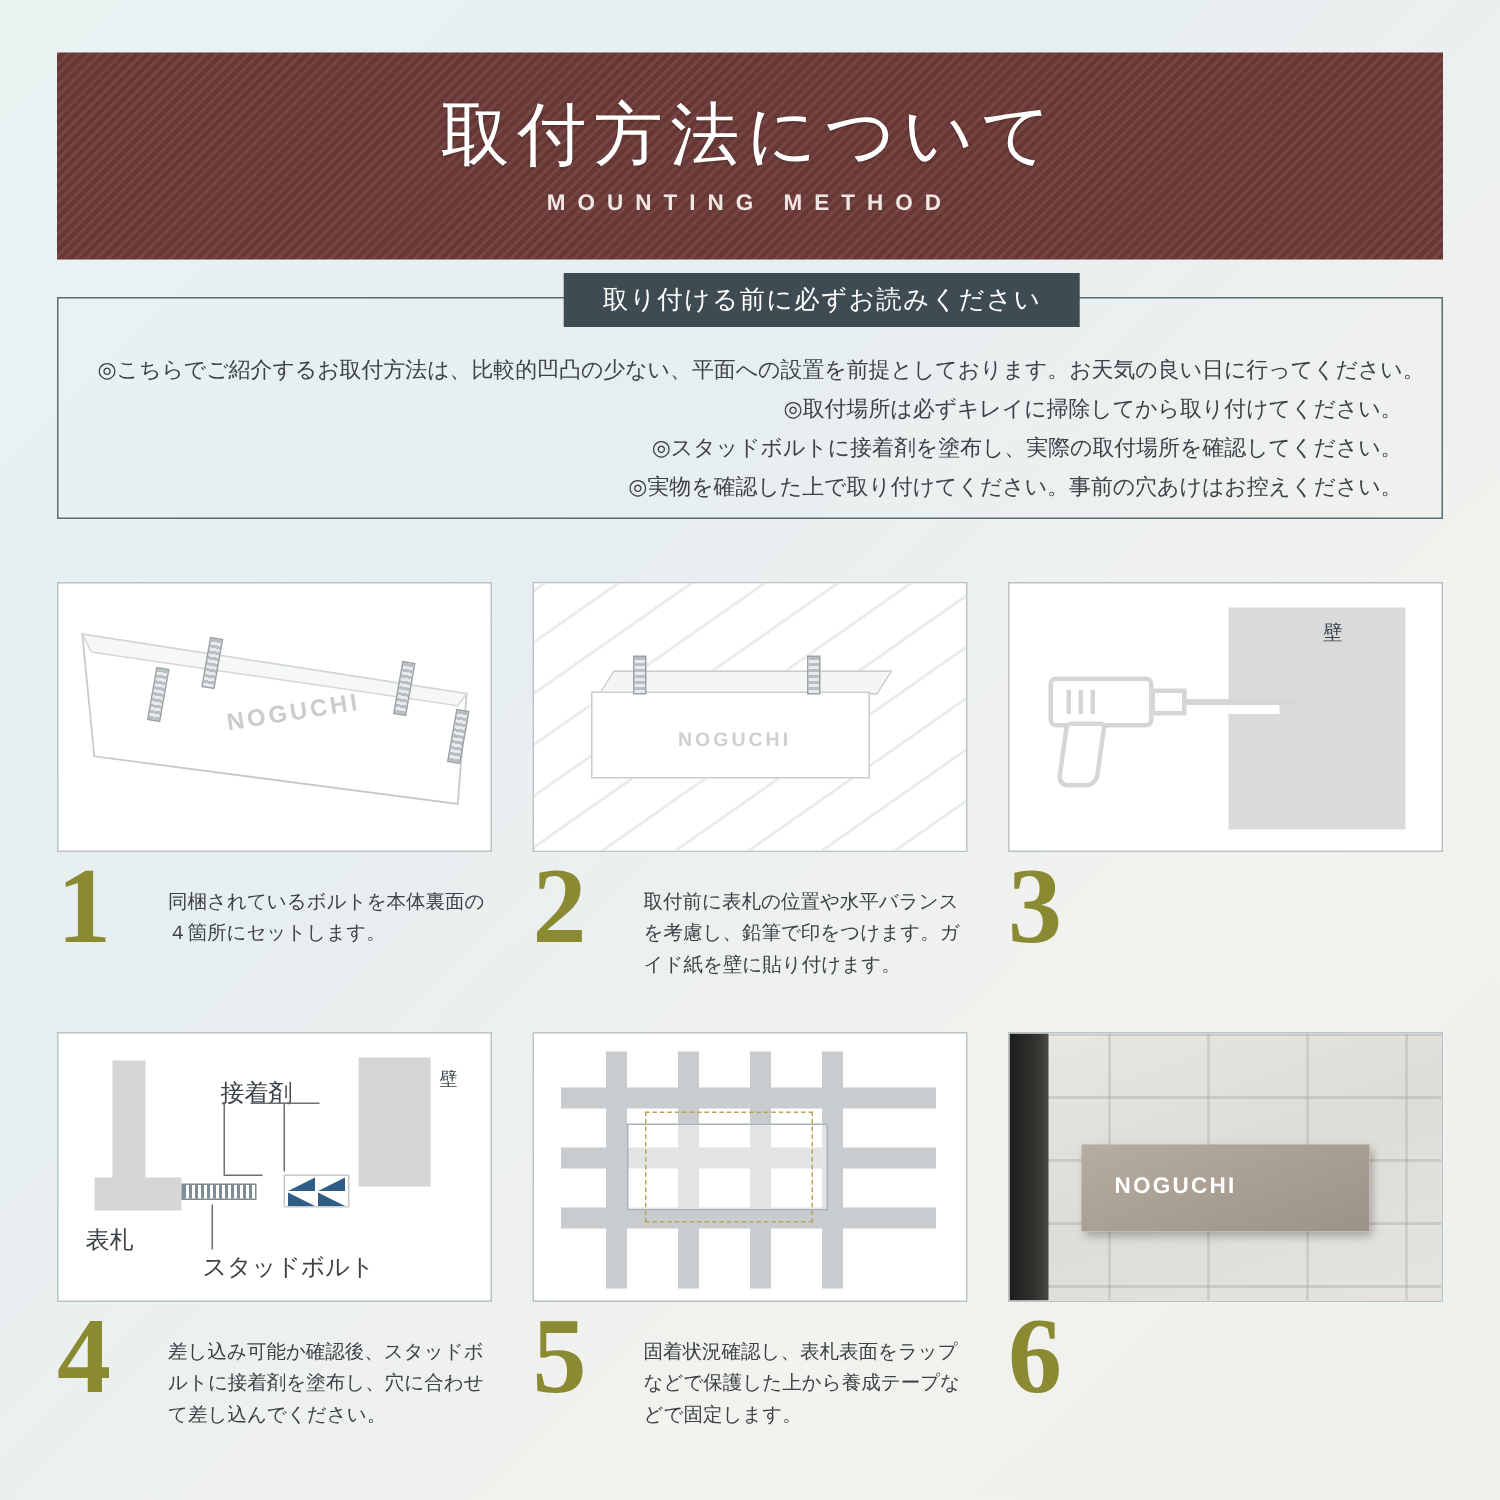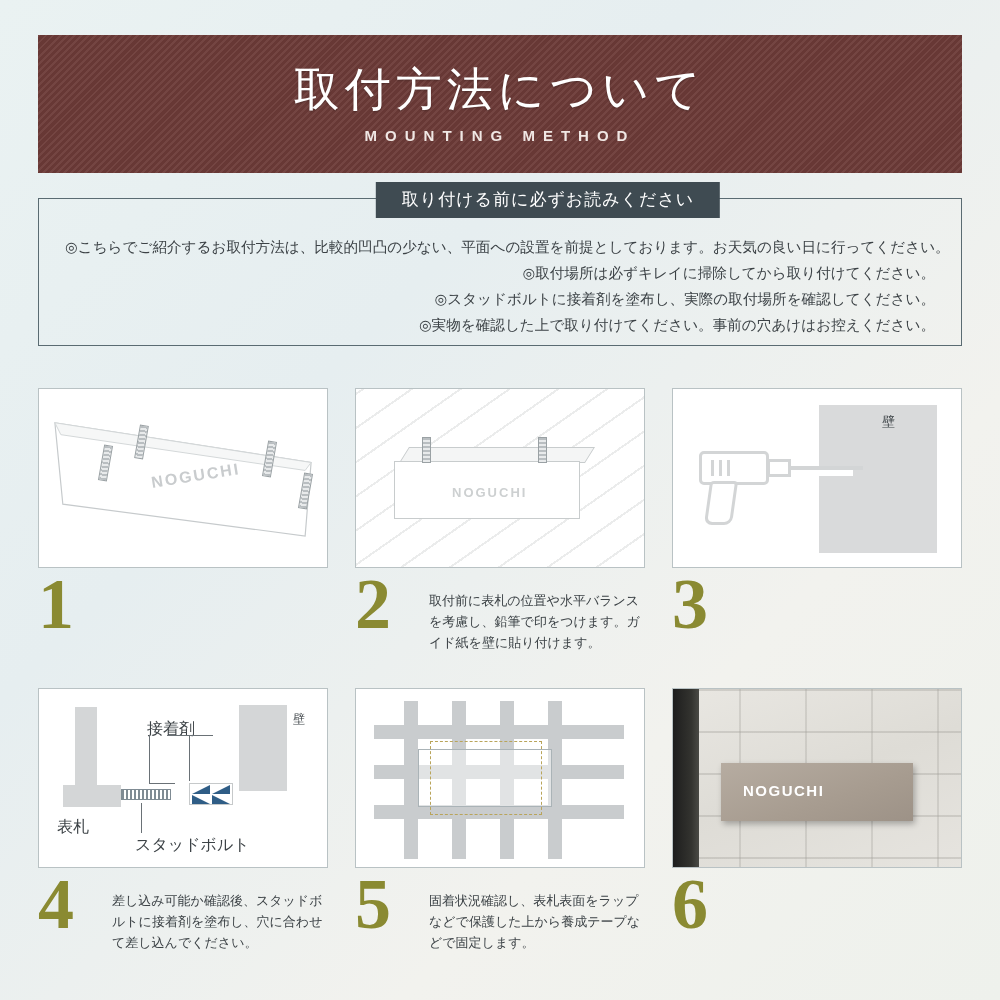--- a/index.html
+++ b/index.html
@@ -380,20 +380,21 @@
         <polygon points="16,34 274,74 268,82 22,46" fill="#f6f7f7" stroke="#d4d8d9" stroke-width="1"></polygon>
       </svg>
       <div class="f1-text">NOGUCHI</div>
       <div class="bolt" style="left:62px; top:56px; height:36px; transform:rotate(10deg);"></div>
       <div class="bolt" style="left:98px; top:36px; height:34px; transform:rotate(10deg);"></div>
       <div class="bolt" style="left:226px; top:52px; height:36px; transform:rotate(10deg);"></div>
       <div class="bolt" style="left:262px; top:84px; height:36px; transform:rotate(10deg);"></div>
     </div>
     <div class="step-bottom">
       <div class="num">1</div>
+      <div class="desc">同梱されているボルトを本体裏面の４箇所にセットします。</div>
     </div>
   </div>
 
   <div class="step">
     <div class="fig">
       <div class="f2-bg"></div>
       <div class="f2-stripes"></div>
       <div class="f2-plate-top"></div>
       <div class="f2-plate-face"></div>
       <div class="f2-text">NOGUCHI</div>

